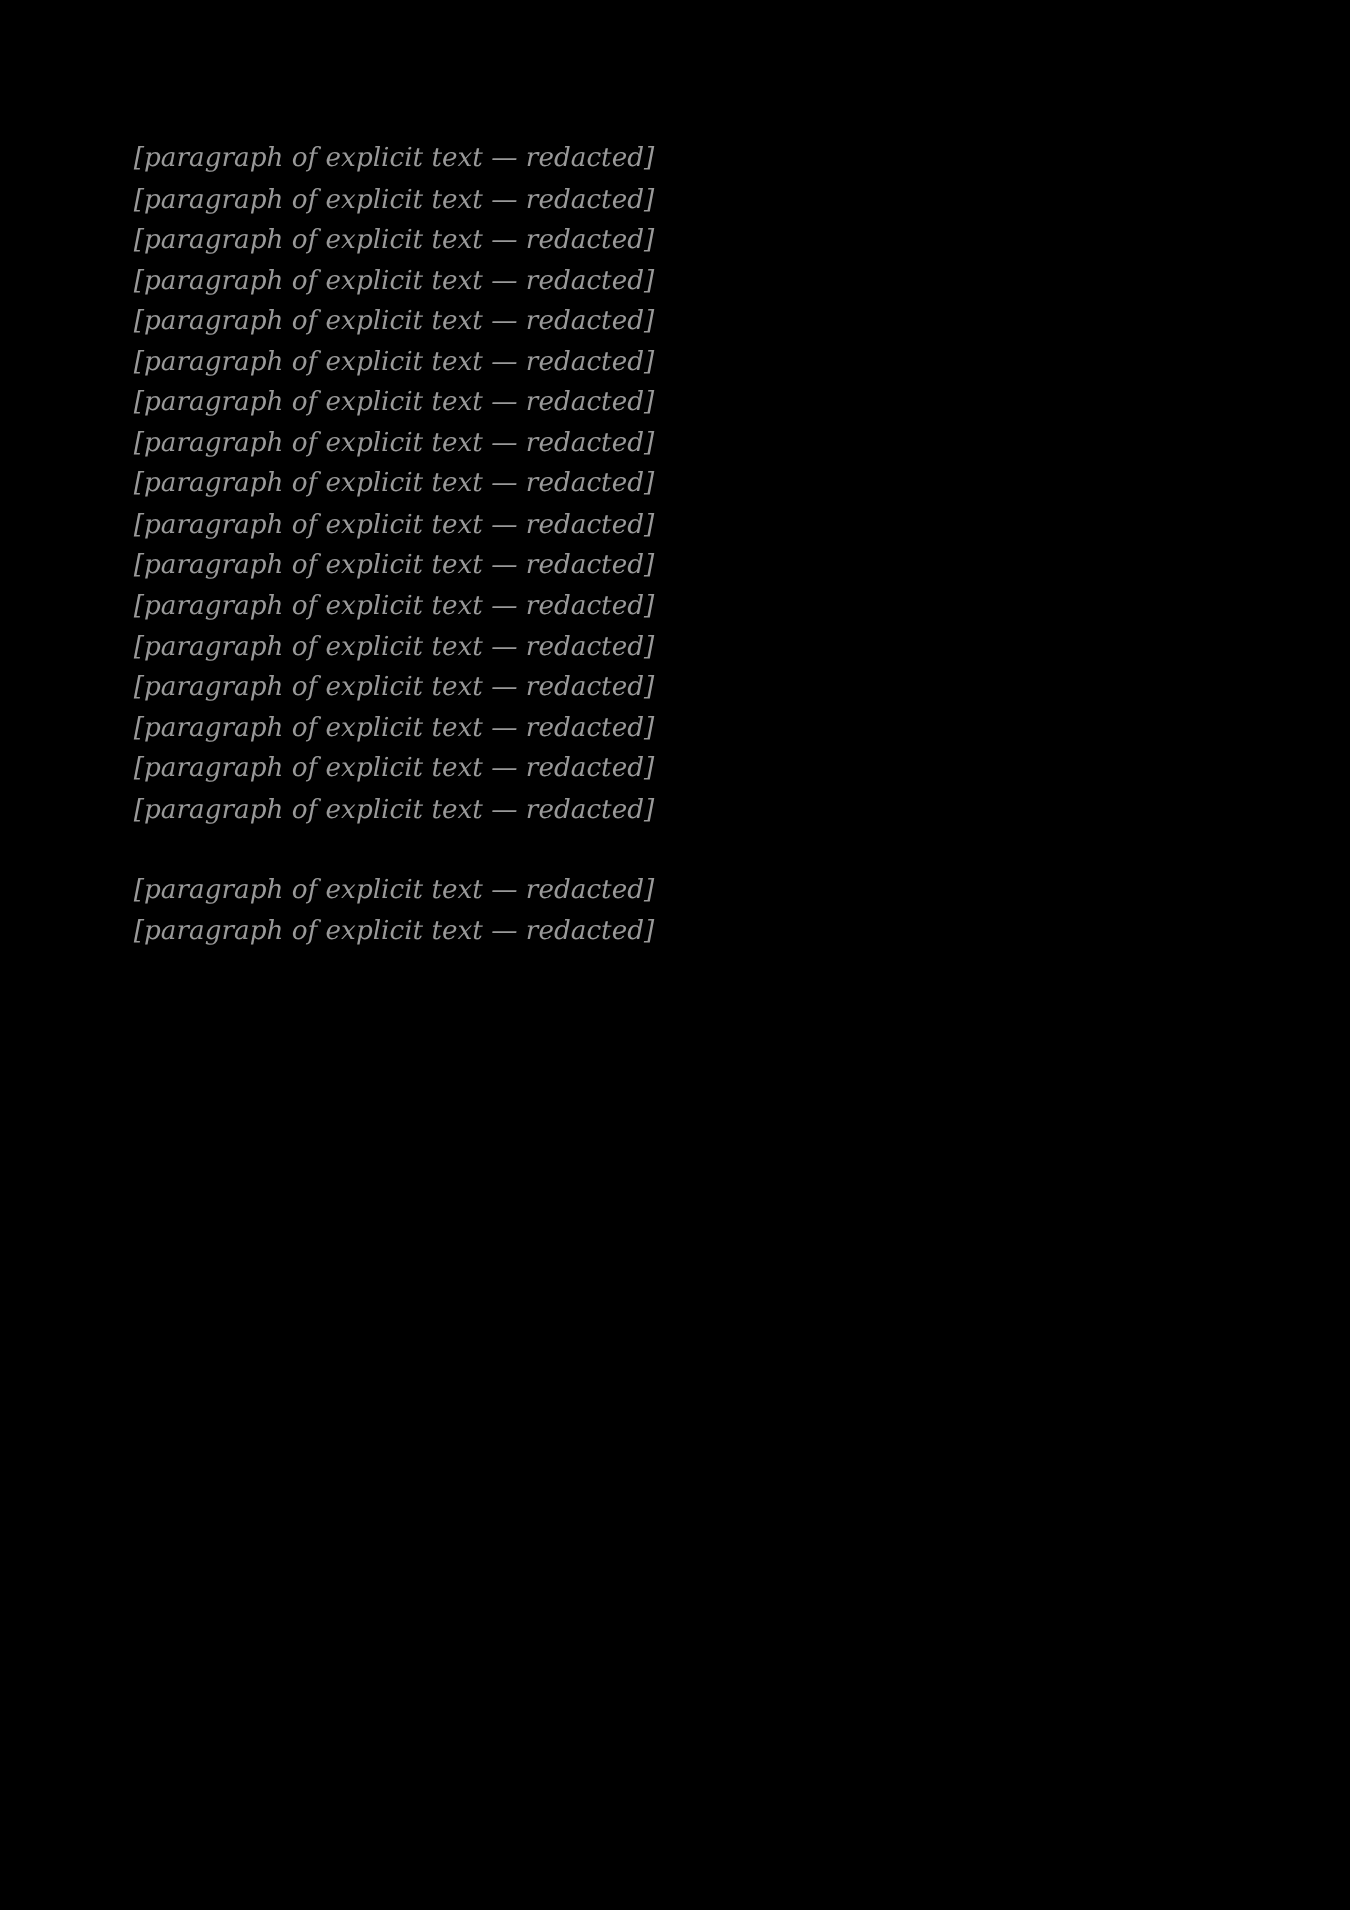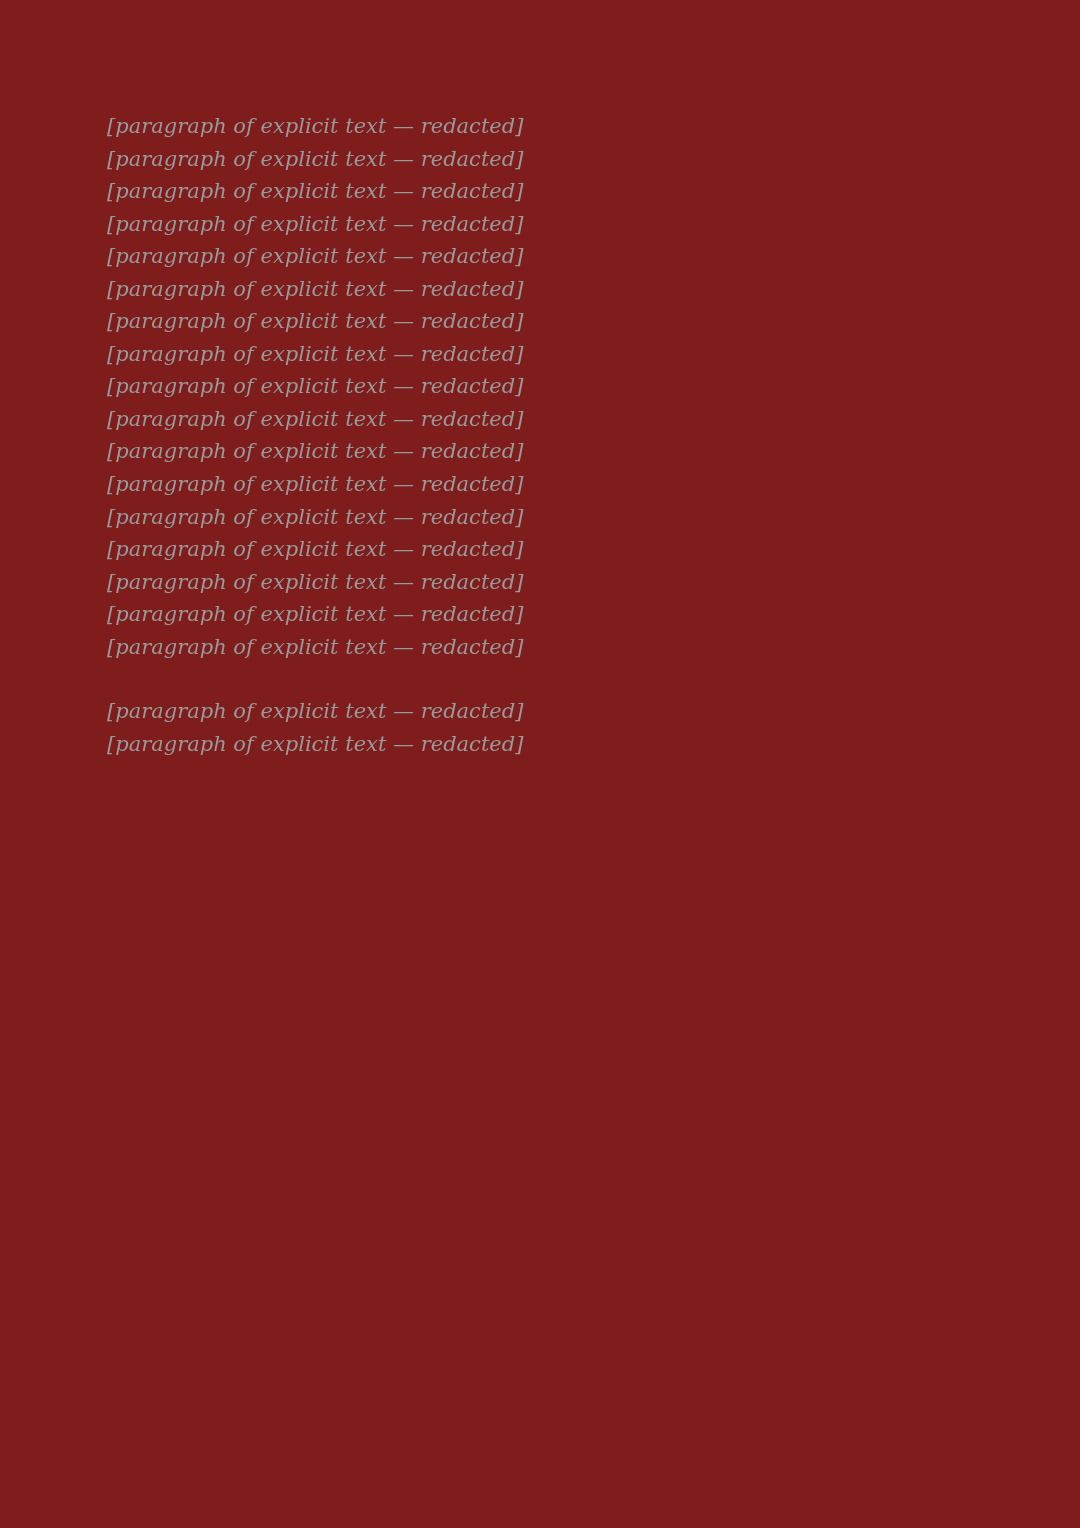--- a/index.html
+++ b/index.html
@@ -1,16 +1,16 @@
 <!DOCTYPE html>
 <html><head>
 <meta charset="utf-8">
 <style>
   html,body{margin:0;padding:0;background:#fff;}
-  .page{width:1080px;height:1528px;background:#7f1d1d;box-sizing:border-box;
+  .page{width:1080px;height:1528px;background:#000000;box-sizing:border-box;
         padding:110px 55px 0 55px;font-family:"DejaVu Serif",serif;
         font-weight:bold;font-size:21px;line-height:1.55;color:#111;}
   .para{text-indent:52px;margin:0;}
   .gap{height:32px;}
   .redacted{color:#999;font-style:italic;font-weight:normal;}
 </style>
 </head>
 <body>
 
 <div class="page">

